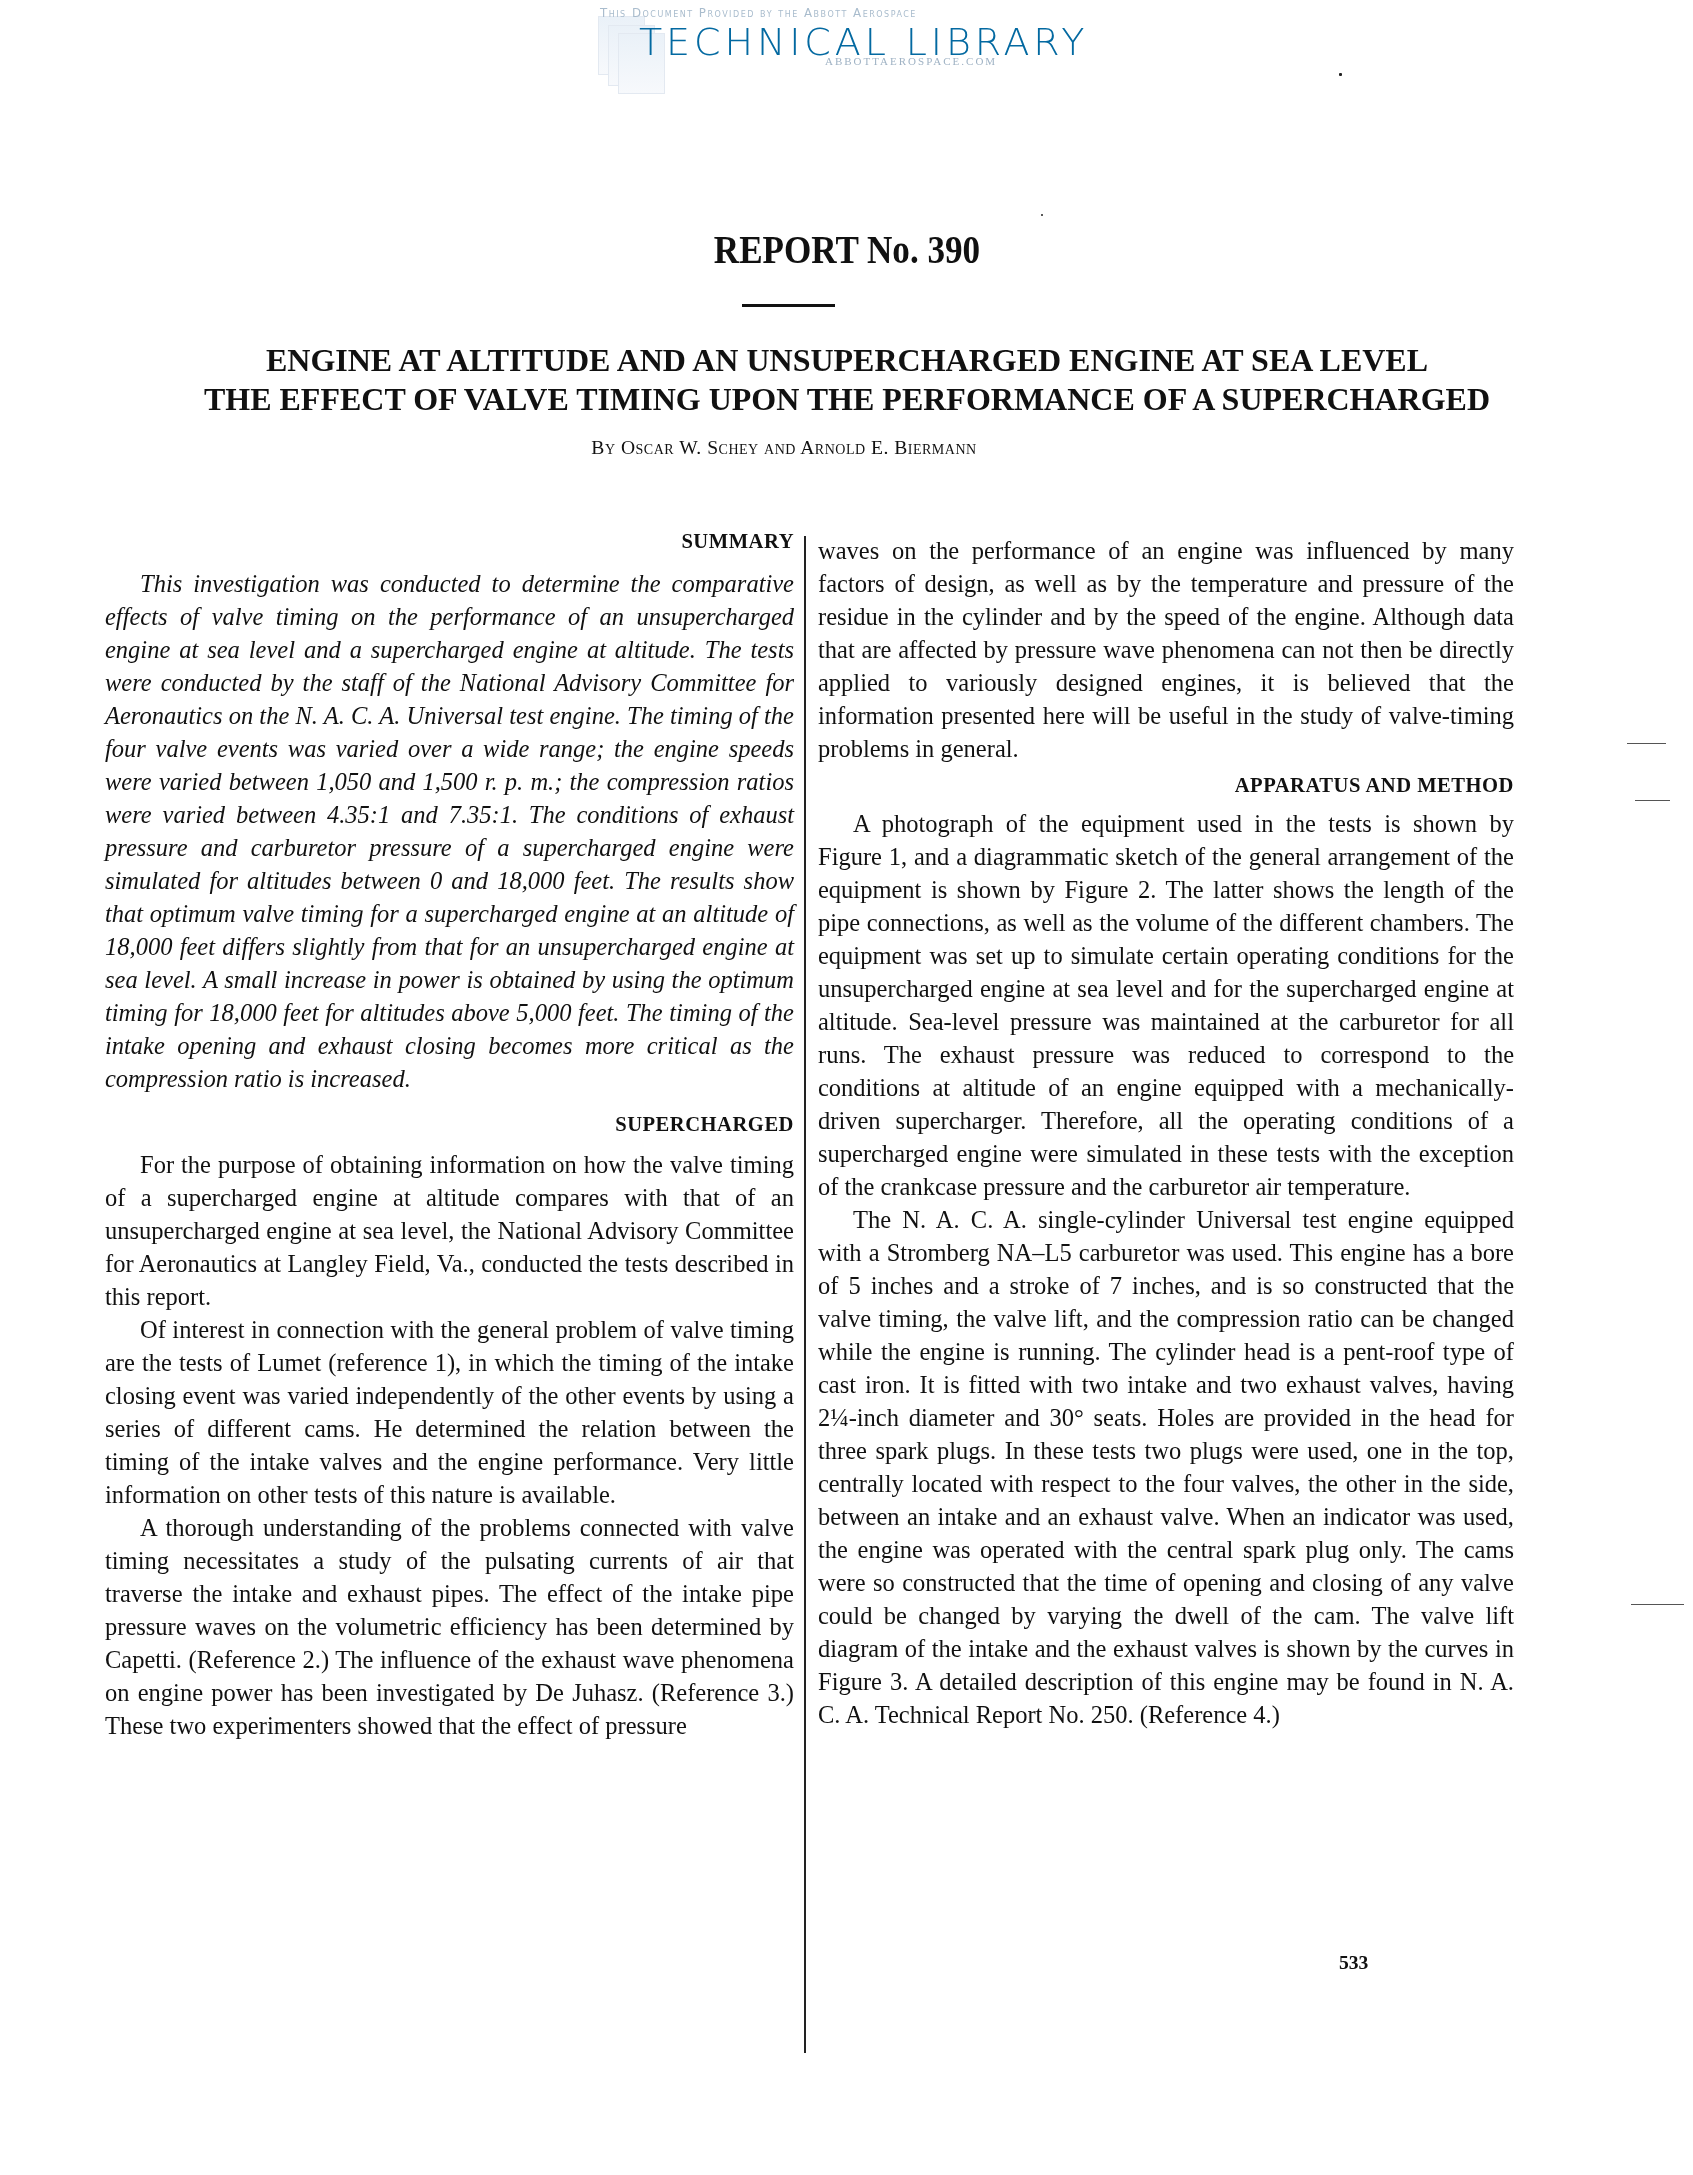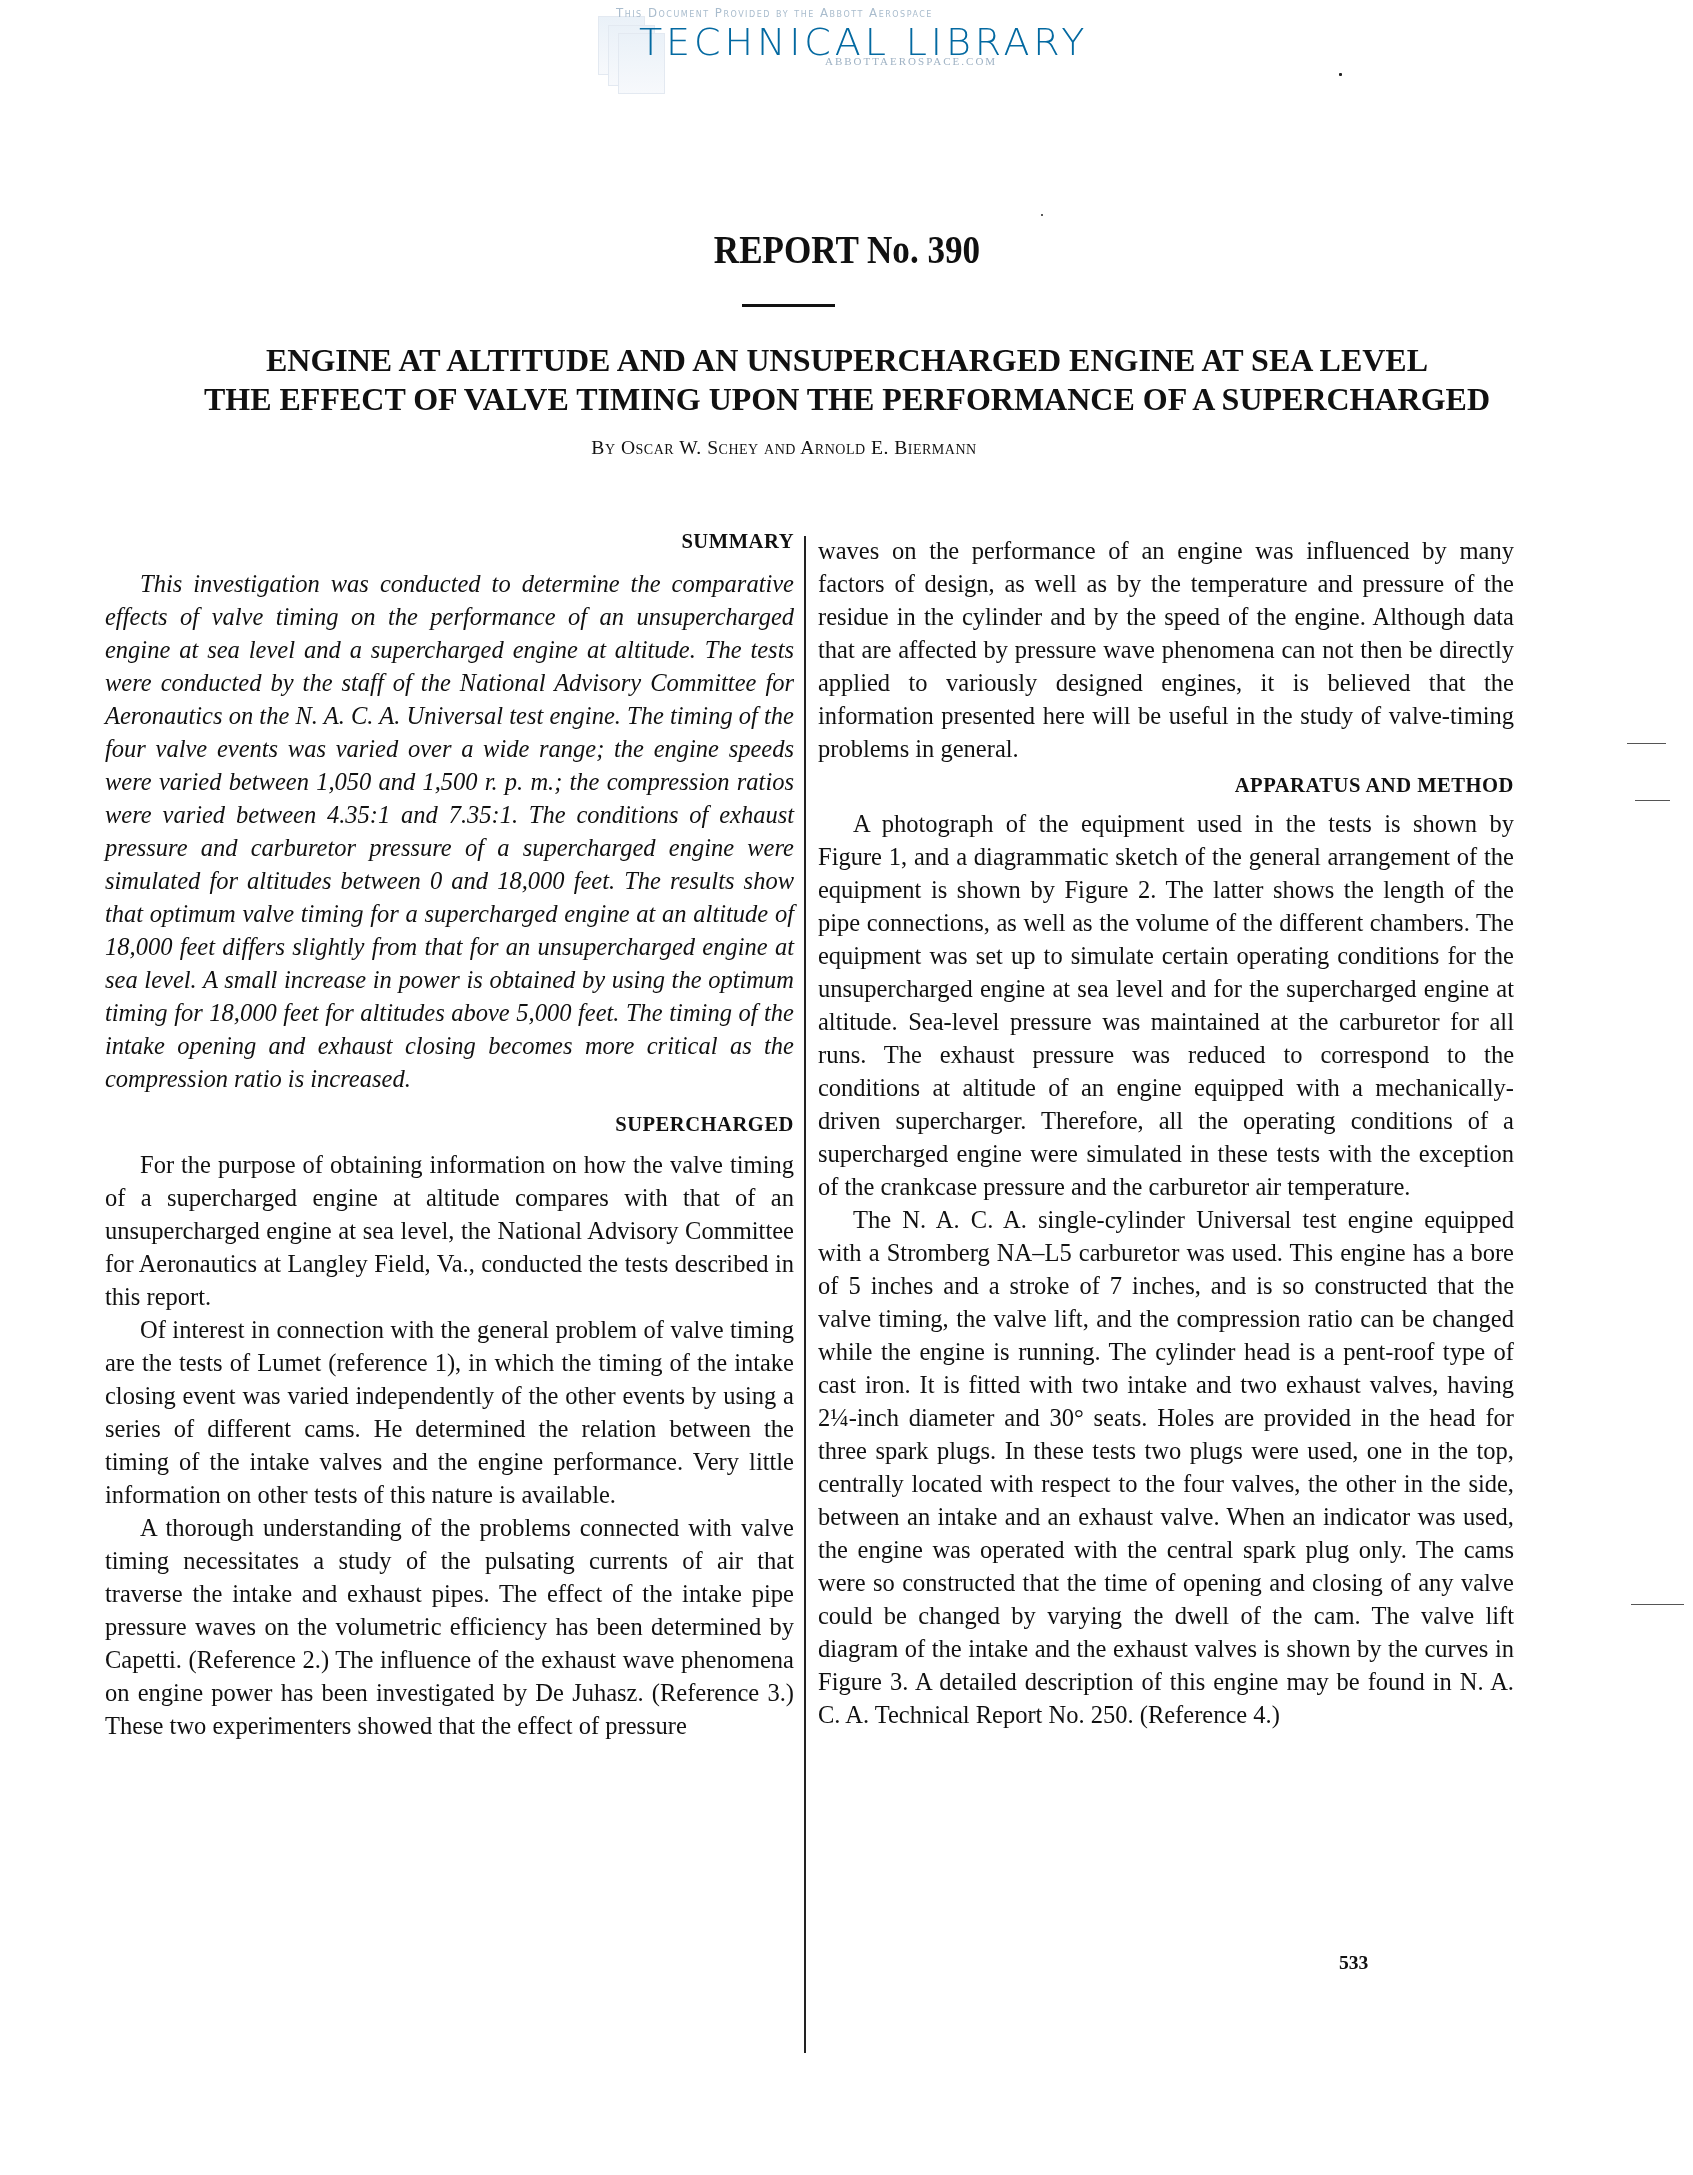--- a/index.html
+++ b/index.html
@@ -6,21 +6,21 @@
   body { width: 1694px; height: 2176px; position: relative; overflow: hidden;
          font-family: "DejaVu Serif", "Liberation Serif", serif; color: #111; }
 
   
   .watermark { position: absolute; left: 598px; top: 3.9px; width: 510px; height: 88px; }
   .wm-paper { position: absolute; background: linear-gradient(180deg,#eaf1f8,#f7f9fc); border: 1px solid #e3e9f1; }
   .wm-p1 { left: 0px; top: 11.8px; width: 45px; height: 57px; }
   .wm-p2 { left: 9.8px; top: 21.6px; width: 45px; height: 59px; }
   .wm-p3 { left: 19.6px; top: 29px; width: 45px; height: 59px; }
   .wm-line1 { position: absolute; left: 2px; top: 2px; font-family: "DejaVu Sans", sans-serif;
-              font-size: 11.8px; letter-spacing: 1.5px; color: #a9bccd; white-space: nowrap; font-variant: small-caps; margin-left: 16px; }
+              font-size: 11.8px; letter-spacing: 1.5px; color: #a9bccd; white-space: nowrap; font-variant: small-caps; }
   .wm-line2 { position: absolute; left: 41px; top: 15.7px; font-family: "DejaVu Sans", sans-serif;
               font-size: 38px; letter-spacing: 3.9px; color: #0369a1; white-space: nowrap; font-weight: 300; }
   .wm-line3 { position: absolute; left: 227px; top: 51px; font-family: Liberation Serif, serif;
               font-size: 11px; letter-spacing: 2px; color: #9fb2c4; white-space: nowrap; text-align: right; }
 
   .report-no { position: absolute; left: 0; width: 1694px; top: 227px; text-align: center;
                font-family: "Liberation Serif", serif; font-weight: bold; font-size: 39px; transform: scaleX(0.9); }
   .rule-short { position: absolute; left: 742px; top: 304px; width: 93px; height: 2.9px; background: #111; }
 
   .title { position: absolute; left: 98px; width: 1498px; top: 341px; text-align: center;

